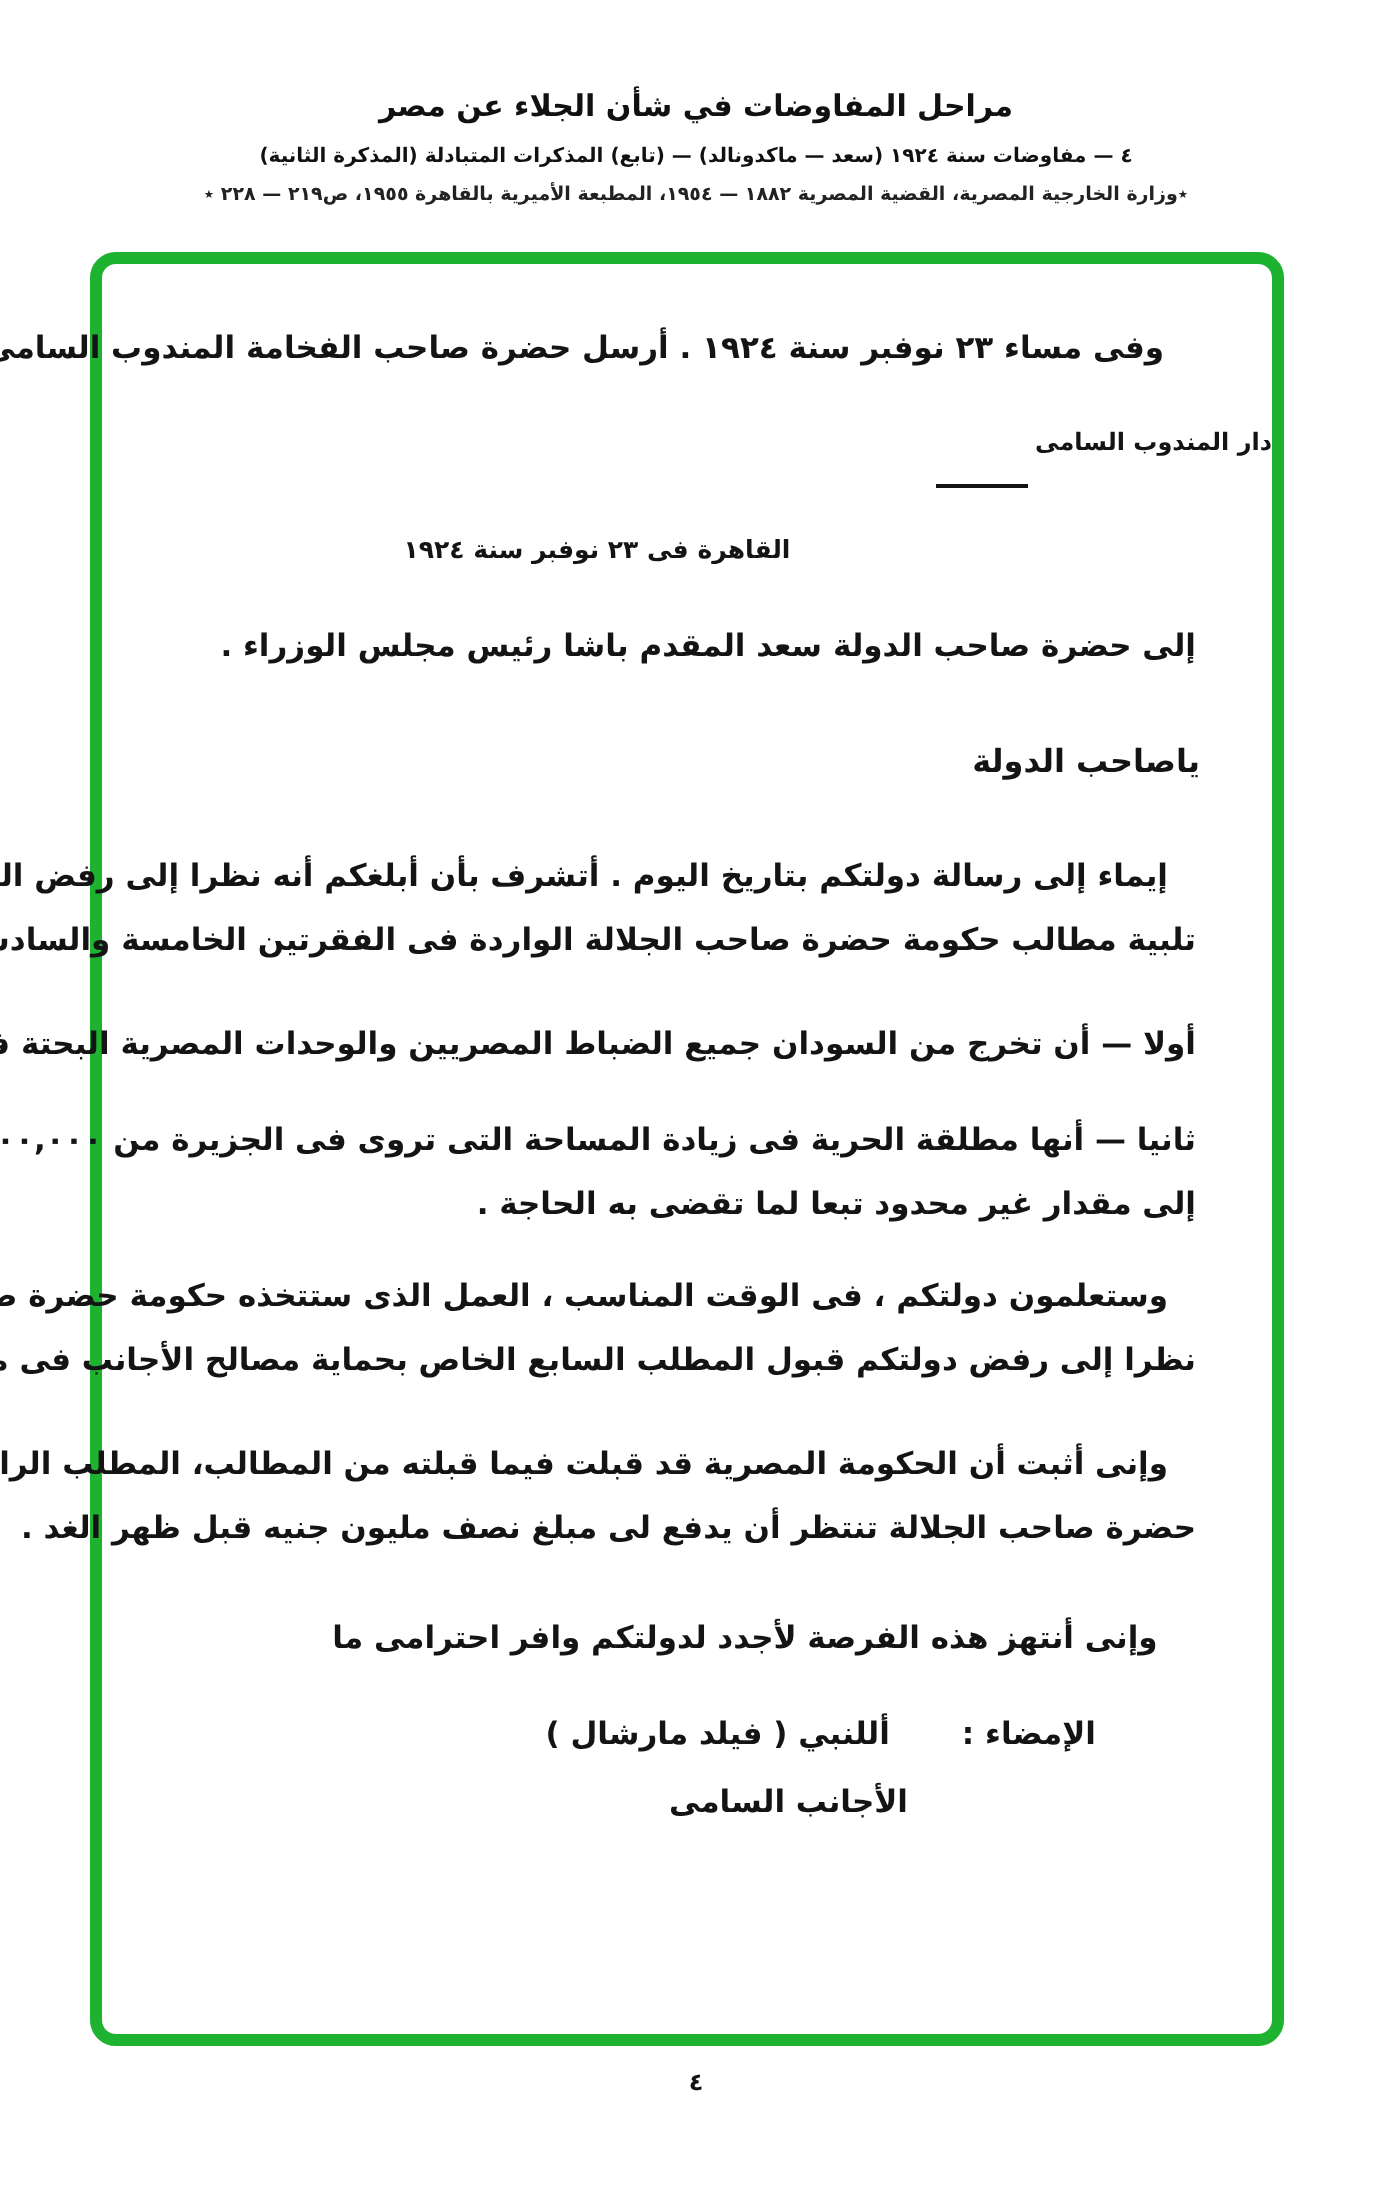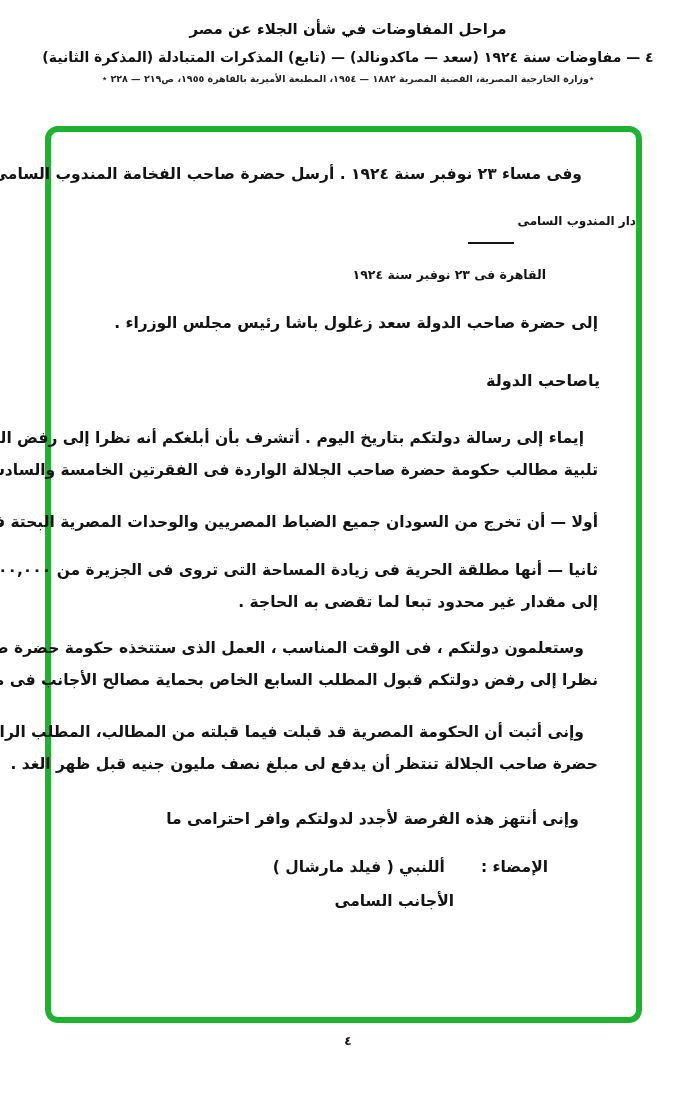--- a/index.html
+++ b/index.html
@@ -5,22 +5,22 @@
   html,body{margin:0;padding:0;}
   body{
     width:696px;height:1101px;
     background:#ffffff;
     font-family:"DejaVu Sans",sans-serif;
     color:#111;
     position:relative;
     overflow:hidden;
   }
   .hdr{direction:rtl;text-align:center;font-weight:bold;}
-  #title1{padding-top:20px;font-size:15px;letter-spacing:0.2px;}
-  #title2{margin-top:11px;font-size:14px;}
+  #title1{padding-top:44px;font-size:15px;letter-spacing:0.2px;}
+  #title2{margin-top:11px;font-size:10px;}
   #source{margin-top:8px;font-size:9.5px;color:#222;}
   
   #frame{
     position:absolute;left:45px;top:126px;
     width:585px;height:885px;
     border:6px solid #1eb231;
     border-radius:13px;
     background:transparent;
   }
   .doc{
@@ -28,21 +28,21 @@
     direction:rtl;
     font-weight:bold;
     font-size:15.5px;
     color:#141414;
   }
   .line{white-space:nowrap;text-align:right;line-height:32px;}
   .intro{margin-top:26px;margin-right:38px;margin-left:30px;}
   .intro .l1{text-indent:16px;}
   .letterhead{margin-top:18px;font-size:12px;line-height:26px;}
   .rule{width:46px;height:2px;background:#141414;margin:8px 122px 0 0;}
-  .dateline{margin-top:20px;margin-right:90px;font-size:12.5px;line-height:22px;}
+  .dateline{margin-top:20px;margin-right:90px;font-size:12.5px;line-height:22px;text-align:center;}
   .addressee{margin-top:22px;margin-right:38px;line-height:30px;}
   .salutation{margin-top:28px;margin-right:36px;font-size:16px;line-height:30px;}
   .para{margin-right:38px;margin-left:28px;}
   .p1{margin-top:26px;}
   .p1 .l1{text-indent:14px;}
   .item1{margin-top:20px;}
   .item1 .l2{margin-right:102px;}
   .item2{margin-top:16px;}
   .item2 .l2{}
   .p2{margin-top:14px;}
@@ -69,21 +69,21 @@
 <div class="doc">
   <div class="intro">
     <div class="line l1">وفى مساء ٢٣ نوفبر سنة ١٩٢٤ . أرسل حضرة صاحب الفخامة المندوب السامى البريطانى</div>
   </div>
 
   <div class="line letterhead">دار المندوب السامى</div>
   <div class="rule"></div>
 
   <div class="line dateline">القاهرة فى ٢٣ نوفبر سنة ١٩٢٤</div>
 
-  <div class="line addressee">إلى حضرة صاحب الدولة سعد زغلول باشا رئيس مجلس الوزراء .</div>
+  <div class="line addressee">إلى حضرة صاحب الدولة سعد المقدم باشا رئيس مجلس الوزراء .</div>
 
   <div class="line salutation">ياصاحب الدولة</div>
 
   <div class="para p1">
     <div class="line l1">إيماء إلى رسالة دولتكم بتاريخ اليوم . أتشرف بأن أبلغكم أنه نظرا إلى رفض الحكومة المصرية</div>
     <div class="line">تلبية مطالب حكومة حضرة صاحب الجلالة الواردة فى الفقرتين الخامسة والسادسة من بلاغى</div>
   </div>
 
   <div class="para item1">
     <div class="line">أولا — أن تخرج من السودان جميع الضباط المصريين والوحدات المصرية البحتة فى الجيش</div>

